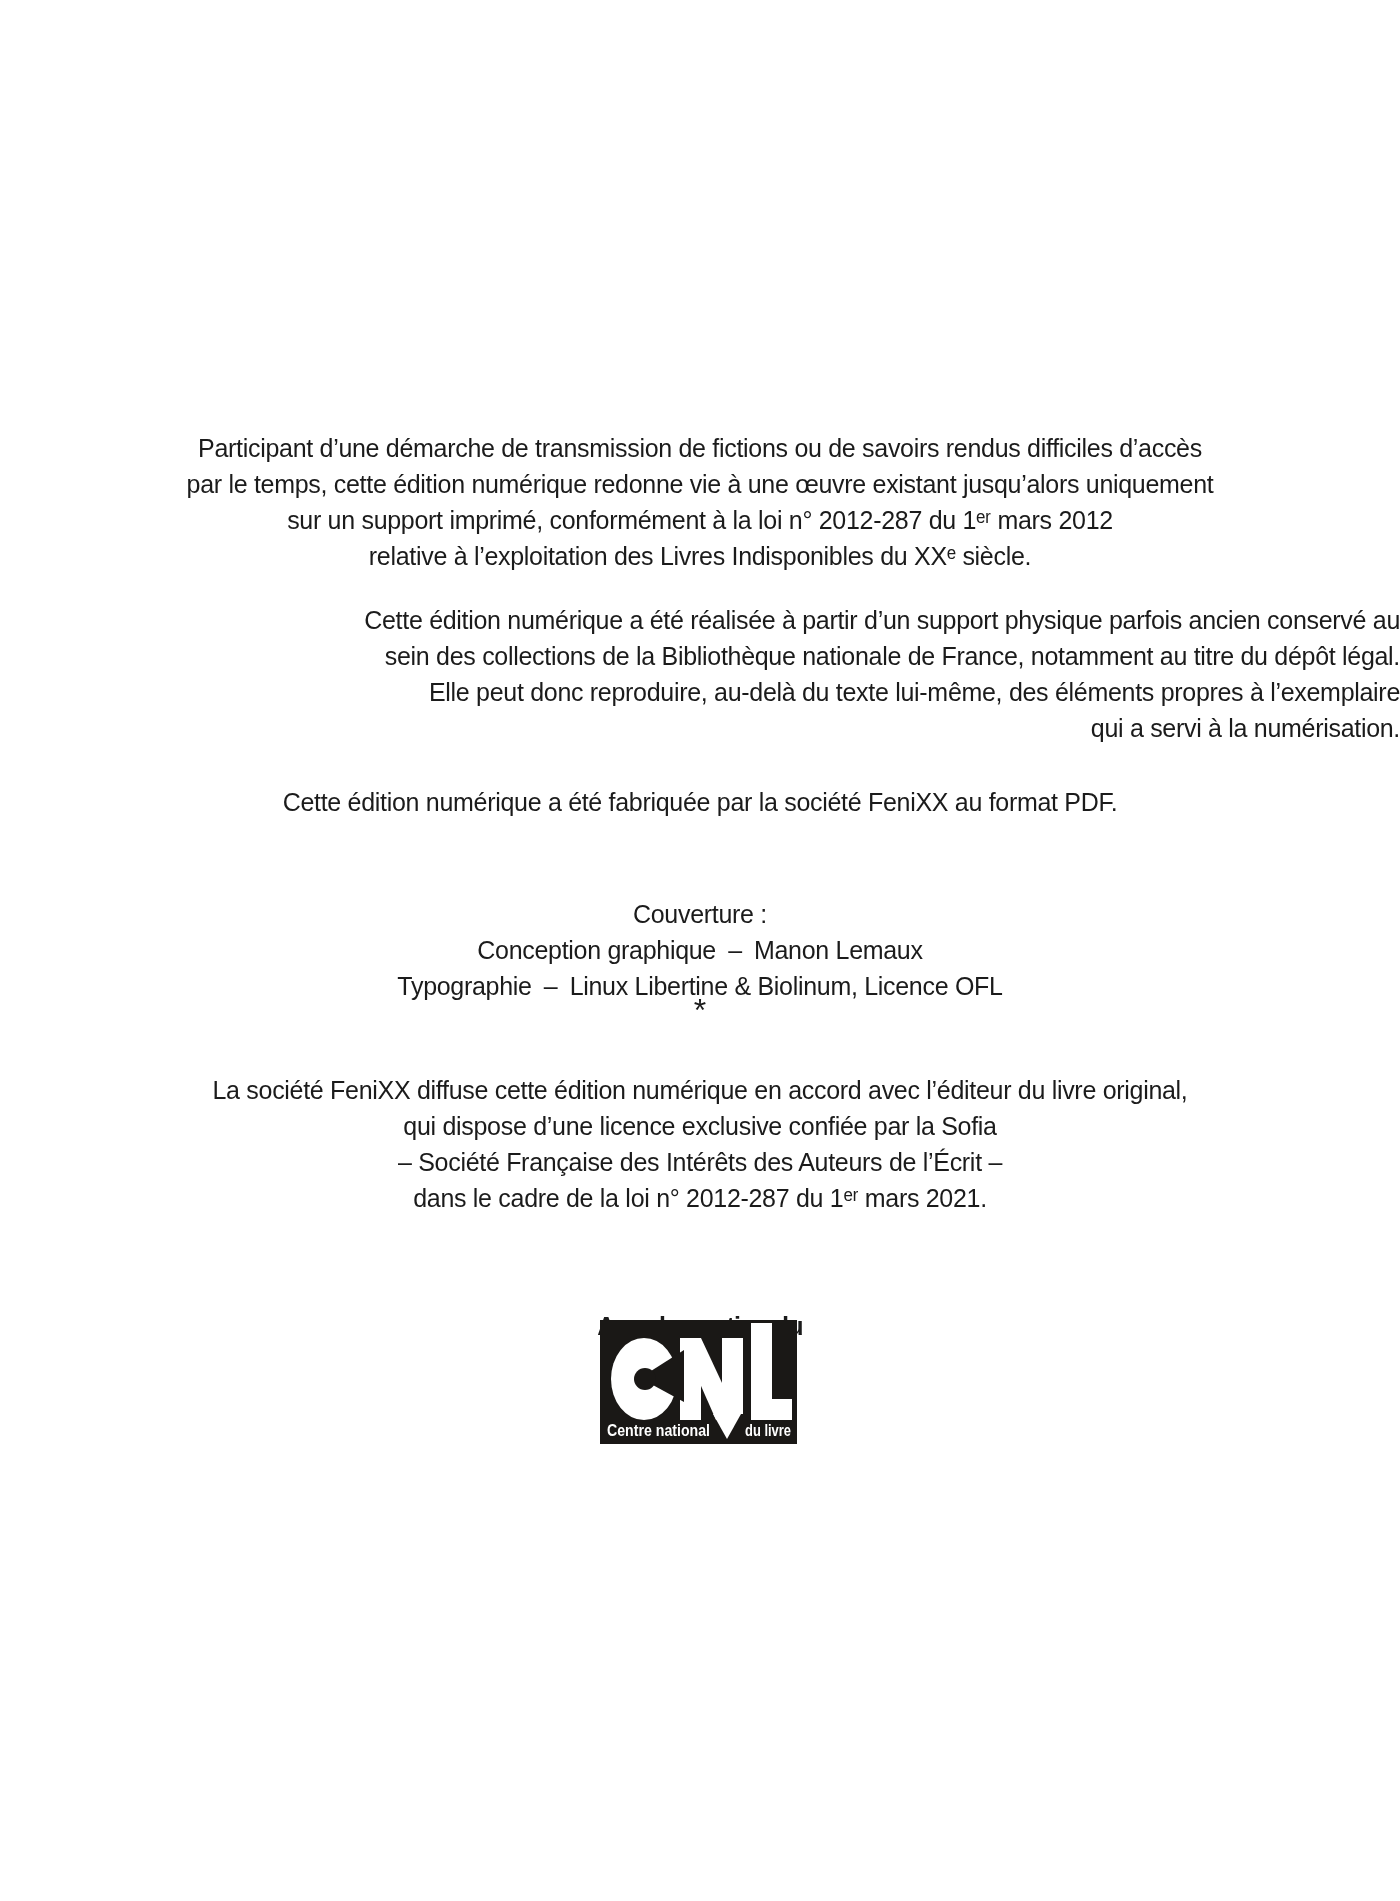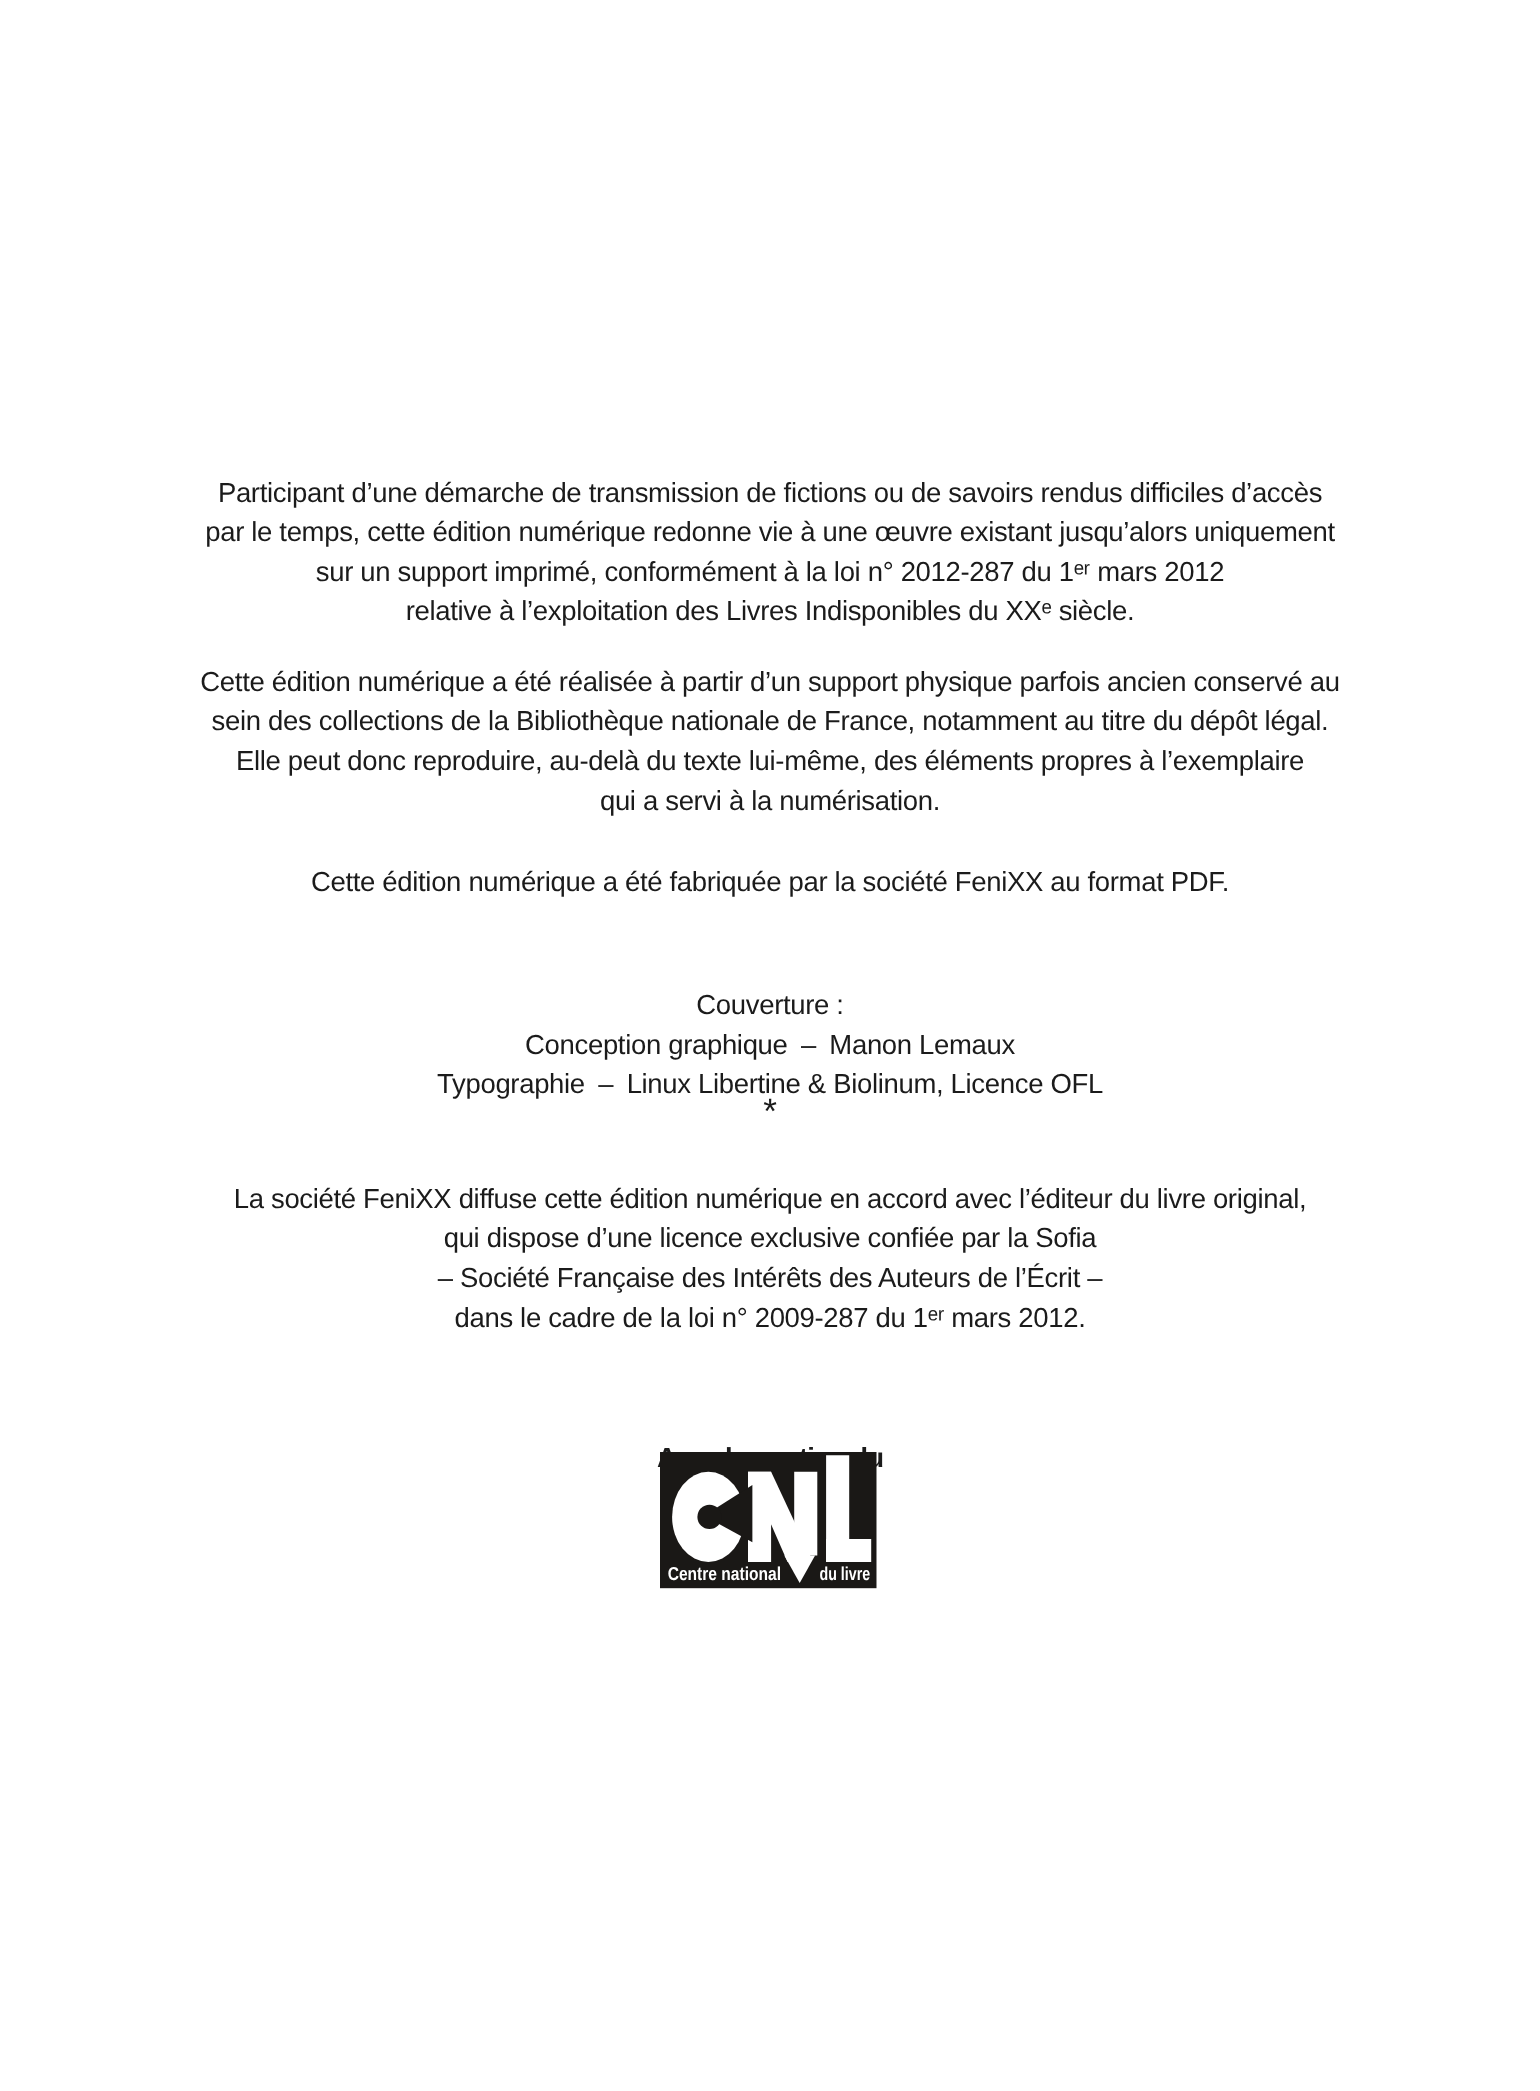--- a/index.html
+++ b/index.html
@@ -23,21 +23,21 @@
     left: 0;
     width: 100%;
     text-align: center;
     font-size: 25px;
     line-height: 36px;
     letter-spacing: -0.3px;
     white-space: pre-wrap;
   }
   .tb .line { width: 100%; }
   #p-intro        { top: 430px; }
-  #p-source       { top: 602px; }
+  #p-source       { top: 602px; text-align: right; }
   #p-fabrication  { top: 784px; }
   #p-couverture   { top: 896px; }
   #p-separator    { top: 992px; font-size: 32px; line-height: 36px; letter-spacing: 0; }
   #p-diffusion    { top: 1072px; }
   #support-caption {
     position: absolute;
     top: 1272px;
     left: 0;
     width: 100%;
     text-align: center;
@@ -69,21 +69,21 @@
   <div class="tb" id="p-intro"><div class="line">Participant d’une démarche de transmission de fictions ou de savoirs rendus difficiles d’accès</div><div class="line">par le temps, cette édition numérique redonne vie à une œuvre existant jusqu’alors uniquement</div><div class="line">sur un support imprimé, conformément à la loi n° 2012-287 du 1ᵉʳ mars 2012</div><div class="line">relative à l’exploitation des Livres Indisponibles du XXᵉ siècle.</div></div>
 
   <div class="tb" id="p-source"><div class="line">Cette édition numérique a été réalisée à partir d’un support physique parfois ancien conservé au</div><div class="line">sein des collections de la Bibliothèque nationale de France, notamment au titre du dépôt légal.</div><div class="line">Elle peut donc reproduire, au-delà du texte lui-même, des éléments propres à l’exemplaire</div><div class="line">qui a servi à la numérisation.</div></div>
 
   <div class="tb" id="p-fabrication"><div class="line">Cette édition numérique a été fabriquée par la société FeniXX au format PDF.</div></div>
 
   <div class="tb" id="p-couverture"><div class="line">Couverture :</div><div class="line">Conception graphique – Manon Lemaux</div><div class="line">Typographie – Linux Libertine &amp; Biolinum, Licence OFL</div></div>
 
   <div class="tb" id="p-separator">*</div>
 
-  <div class="tb" id="p-diffusion"><div class="line">La société FeniXX diffuse cette édition numérique en accord avec l’éditeur du livre original,</div><div class="line">qui dispose d’une licence exclusive confiée par la Sofia</div><div class="line">– Société Française des Intérêts des Auteurs de l’Écrit –</div><div class="line">dans le cadre de la loi n° 2009-287 du 1ᵉʳ mars 2012.</div></div>
+  <div class="tb" id="p-diffusion"><div class="line">La société FeniXX diffuse cette édition numérique en accord avec l’éditeur du livre original,</div><div class="line">qui dispose d’une licence exclusive confiée par la Sofia</div><div class="line">– Société Française des Intérêts des Auteurs de l’Écrit –</div><div class="line">dans le cadre de la loi n° 2012-287 du 1ᵉʳ mars 2021.</div></div>
 
   <div id="support-caption">Avec le soutien du</div>
 
   <div class="cnl-wrap">
     <svg viewBox="0 0 197 124" role="img" aria-label="CNL">
 
       <rect x="0" y="0" width="197" height="124" fill="#1a1816"></rect>
 
       <g fill="#ffffff">
 

